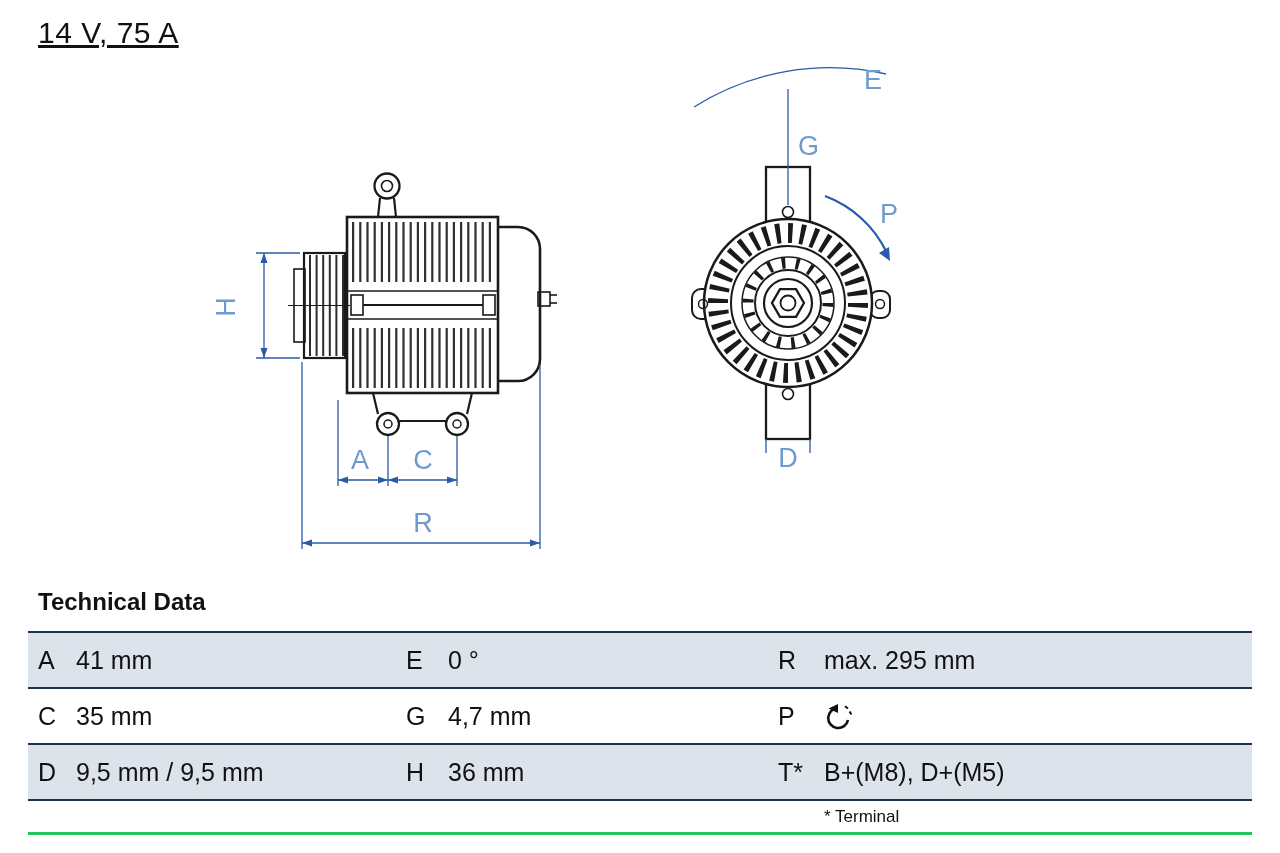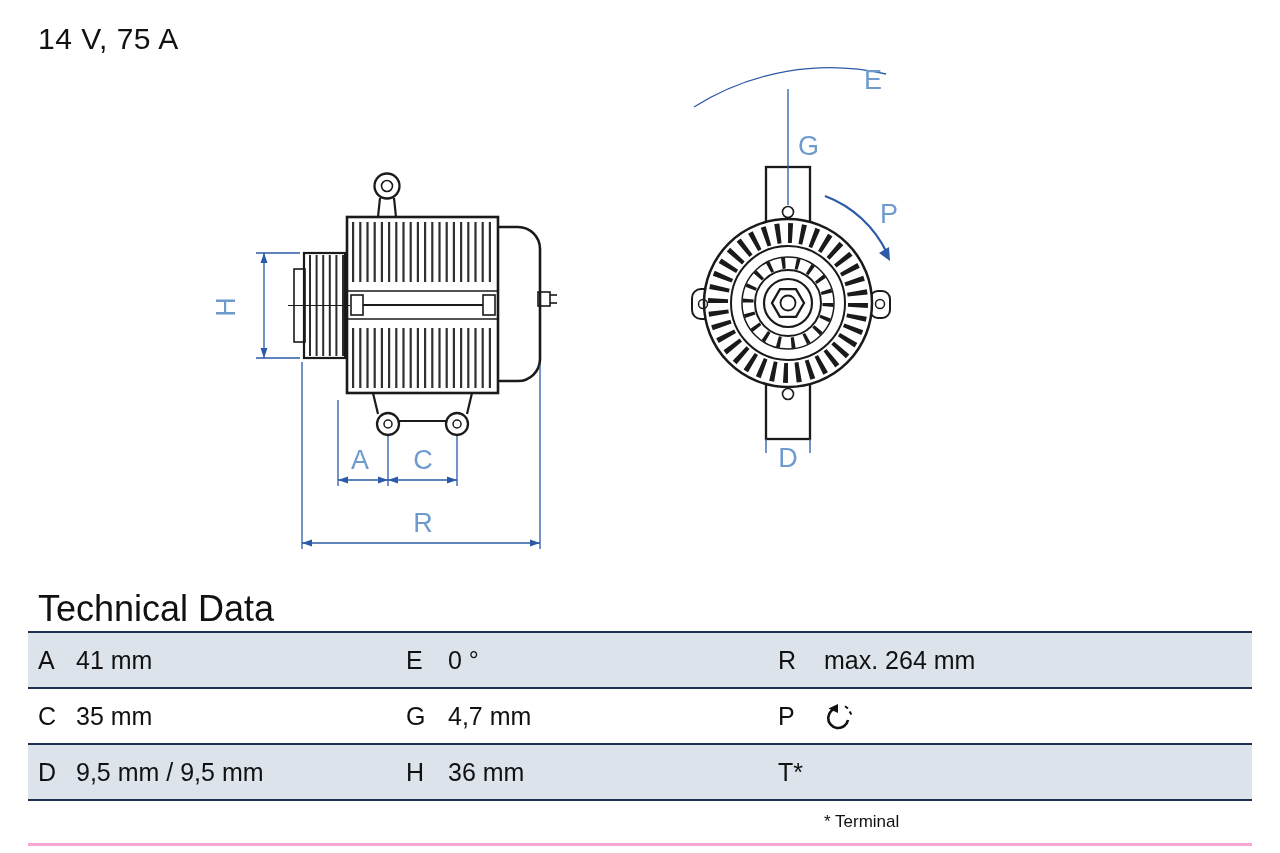--- a/index.html
+++ b/index.html
@@ -1,31 +1,31 @@
 <!DOCTYPE html>
 <html><head>
 <meta charset="utf-8">
 <style>
   * { box-sizing: border-box; margin: 0; padding: 0; }
   html,body { width: 1280px; height: 853px; background: #ffffff; overflow: hidden;
               font-family: "Liberation Sans", sans-serif; color: #111; position: relative; }
-  .rating { position: absolute; left: 38px; top: 22px; font-size: 30px; letter-spacing: 0.5px; }
+  .rating { position: absolute; left: 38px; top: 16px; font-size: 30px; letter-spacing: 0.5px; text-decoration: underline; }
   .drawing { position: absolute; left: 180px; top: 55px; }
   svg text { font-family: "Liberation Sans", sans-serif; }
-  .td-title { position: absolute; left: 38px; top: 588px; font-size: 36px; font-weight: normal; }
+  .td-title { position: absolute; left: 38px; top: 588px; font-size: 24px; font-weight: bold; }
   .data-table { position: absolute; left: 28px; top: 631px; width: 1224px; border-top: 2.5px solid #1c3150; }
   .trow { display: grid; grid-template-columns: 38px 330px 42px 330px 46px auto;
           align-items: center; height: 56px; border-bottom: 2px solid #1c3150;
           font-size: 25px; padding-left: 10px; }
   .trow.shaded { background: #dce3eb; }
   .cell-key { white-space: nowrap; }
   .cell-val { white-space: nowrap; }
   .rot-icon { vertical-align: middle; display: inline-block; }
-  .footnote-row { height: 45px; display: flex; align-items: center; padding-left: 796px;
-                  font-size: 17px; border-bottom: 3px solid #f9a8d4; text-align: center; }
+  .footnote-row { height: 34px; display: flex; align-items: center; padding-left: 796px;
+                  font-size: 17px; border-bottom: 3px solid #22c55e; text-align: center; }
 </style>
 </head>
 <body>
 
 <div class="rating">14 V, 75 A</div>
 
 <svg class="drawing" width="770" height="520" viewBox="0 0 770 520">
 
   <g stroke="#1a1a1a" fill="none">
 
@@ -145,21 +145,21 @@
 <div class="td-title">Technical Data</div>
 
 <div class="data-table">
 
   <div class="trow shaded">
     <span class="cell-key">A</span>
     <span class="cell-val">41 mm</span>
     <span class="cell-key">E</span>
     <span class="cell-val">0 °</span>
     <span class="cell-key">R</span>
-    <span class="cell-val">max. 264 mm</span>
+    <span class="cell-val">max. 295 mm</span>
   </div>
 
   <div class="trow">
     <span class="cell-key">C</span>
     <span class="cell-val">35 mm</span>
     <span class="cell-key">G</span>
     <span class="cell-val">4,7 mm</span>
     <span class="cell-key">P</span>
     <span class="cell-val">
       <svg class="rot-icon" width="31" height="28" viewBox="0 0 31 28">
@@ -169,19 +169,20 @@
       </svg>
     </span>
   </div>
 
   <div class="trow shaded">
     <span class="cell-key">D</span>
     <span class="cell-val">9,5 mm / 9,5 mm</span>
     <span class="cell-key">H</span>
     <span class="cell-val">36 mm</span>
     <span class="cell-key">T*</span>
+    <span class="cell-val">B+(M8), D+(M5)</span>
   </div>
 
   <div class="footnote-row">
     <span>* Terminal</span>
   </div>
 
 </div>
 
 </body></html>

